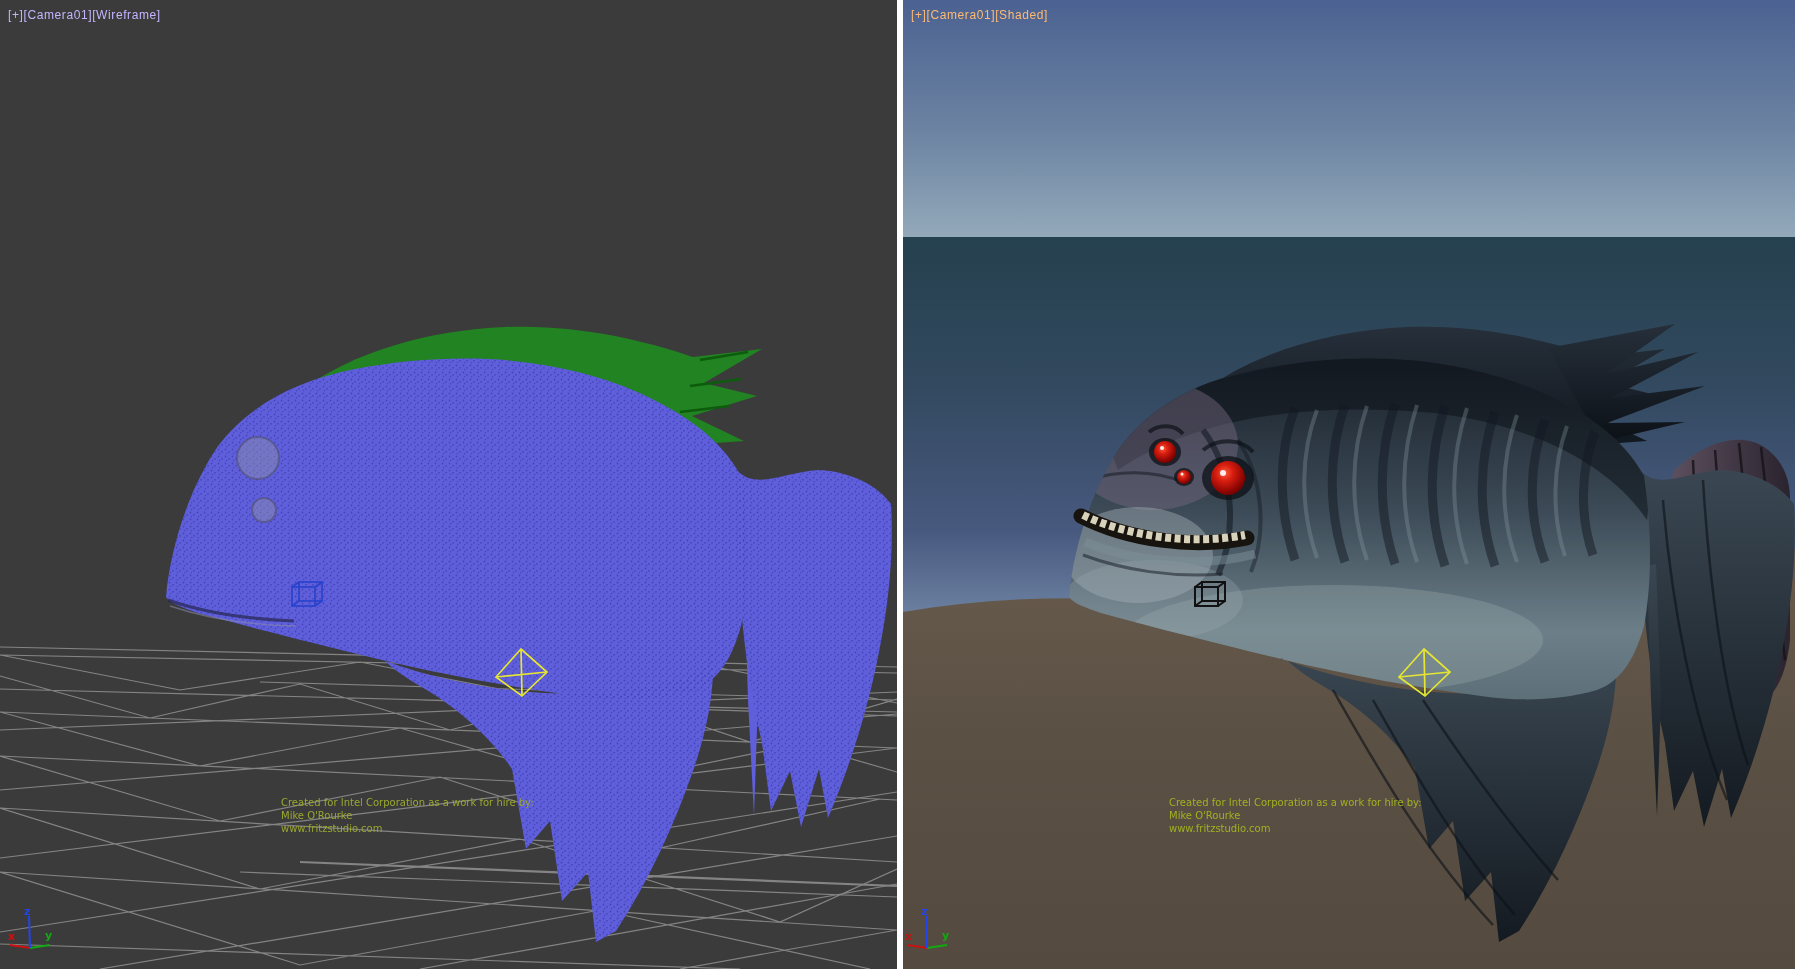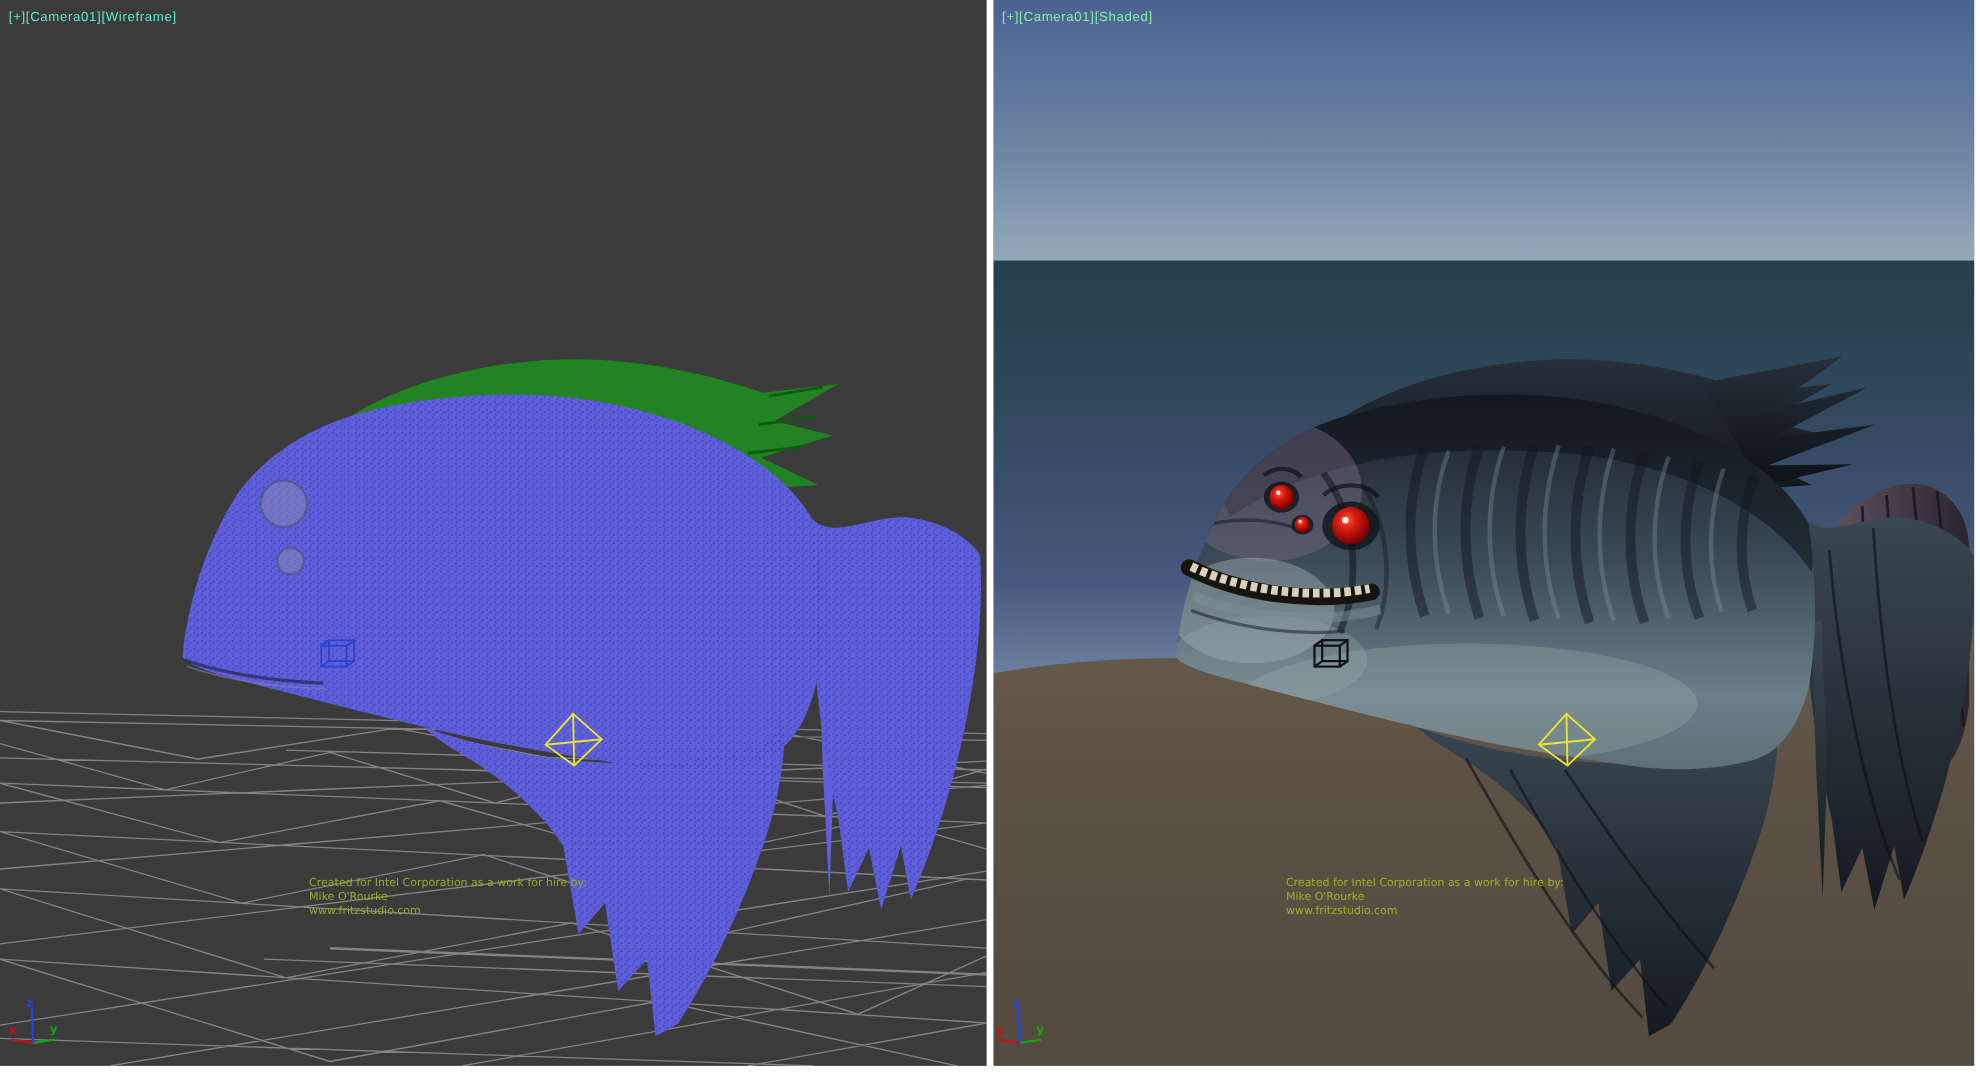--- a/index.html
+++ b/index.html
@@ -3,22 +3,22 @@
 <meta charset="utf-8">
 <style>
   html,body{margin:0;padding:0;background:#ffffff;}
   #stage{position:relative;width:1800px;height:978px;background:#ffffff;overflow:hidden;
          font-family:"Liberation Sans",sans-serif;}
   .viewport{position:absolute;top:0;height:969px;overflow:hidden;}
   #vp-left{left:0;width:897px;background:#3b3b3b;}
   #vp-right{left:903px;width:892px;background:#4b6292;}
   .vp-label{position:absolute;top:8px;left:8px;font-size:12px;letter-spacing:.6px;
             cursor:default;user-select:none;}
-  #vp-left .vp-label{color:#5eead4;}
-  #vp-right .vp-label{color:#86efac;}
+  #vp-left .vp-label{color:#c4b5fd;}
+  #vp-right .vp-label{color:#fdba74;}
   .credit{position:absolute;font-size:10px;line-height:13px;white-space:nowrap;
           font-family:"DejaVu Sans",sans-serif;}
   #vp-left .credit{left:281px;top:796px;color:#9aa82e;}
   #vp-right .credit{left:266px;top:796px;color:#a0b122;}
   .gizmo{position:absolute;top:904px;}
   #vp-left .gizmo{left:6px;}
   #vp-right .gizmo{left:0px;}
   .gizmo text{font-size:11px;font-weight:bold;font-family:"DejaVu Sans",sans-serif;}
   .divider{position:absolute;left:897px;top:0;width:6px;height:969px;background:#ffffff;}
   .frame-bottom{position:absolute;left:0;top:969px;width:1800px;height:9px;background:#ffffff;}

